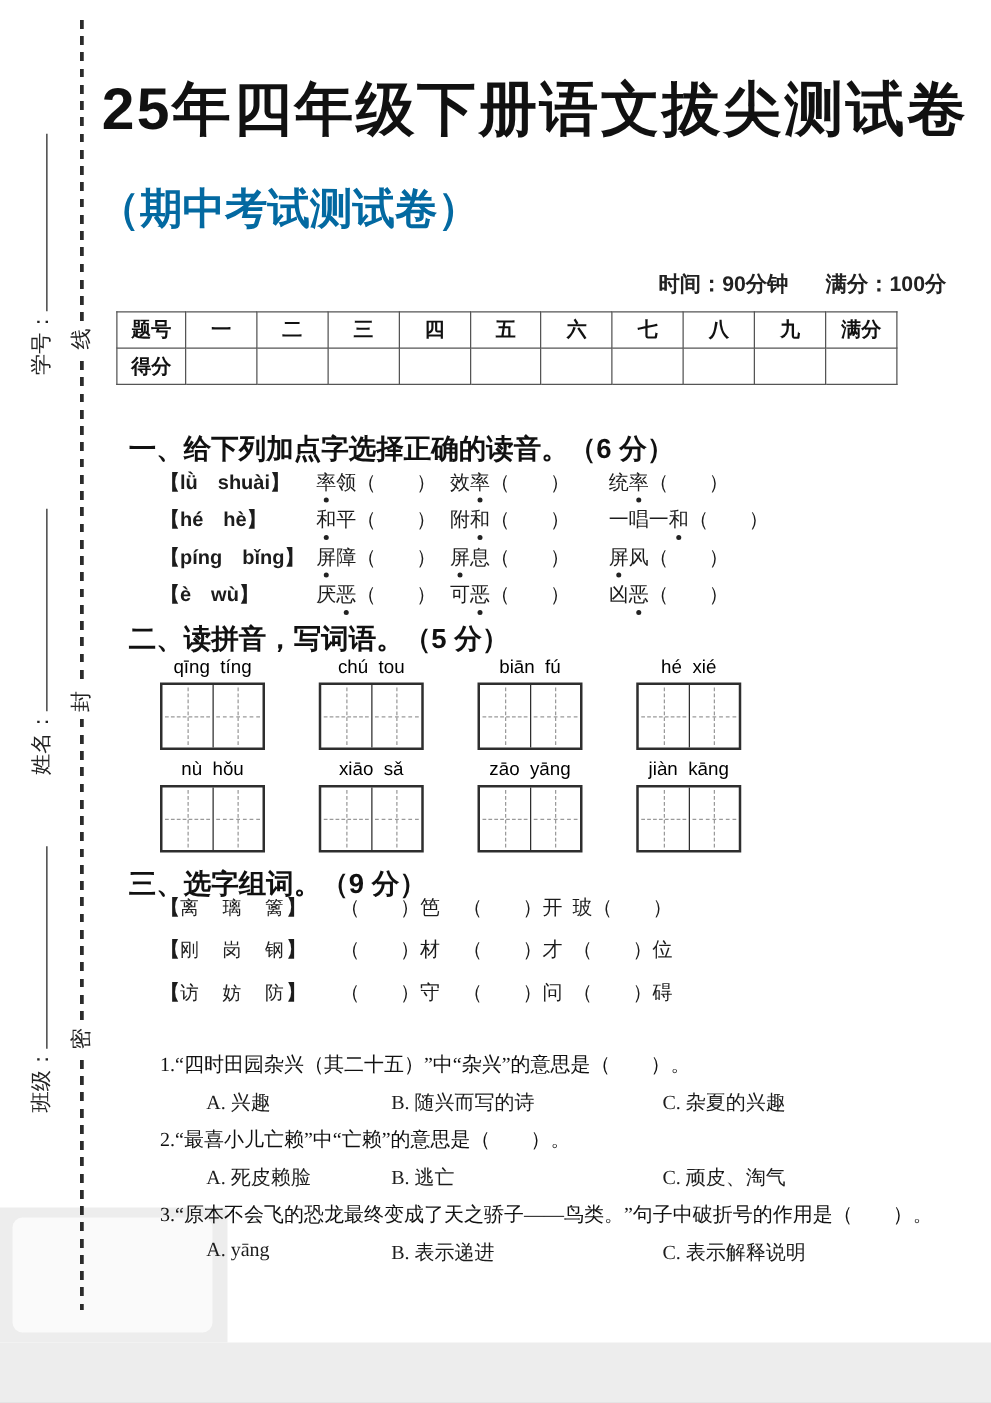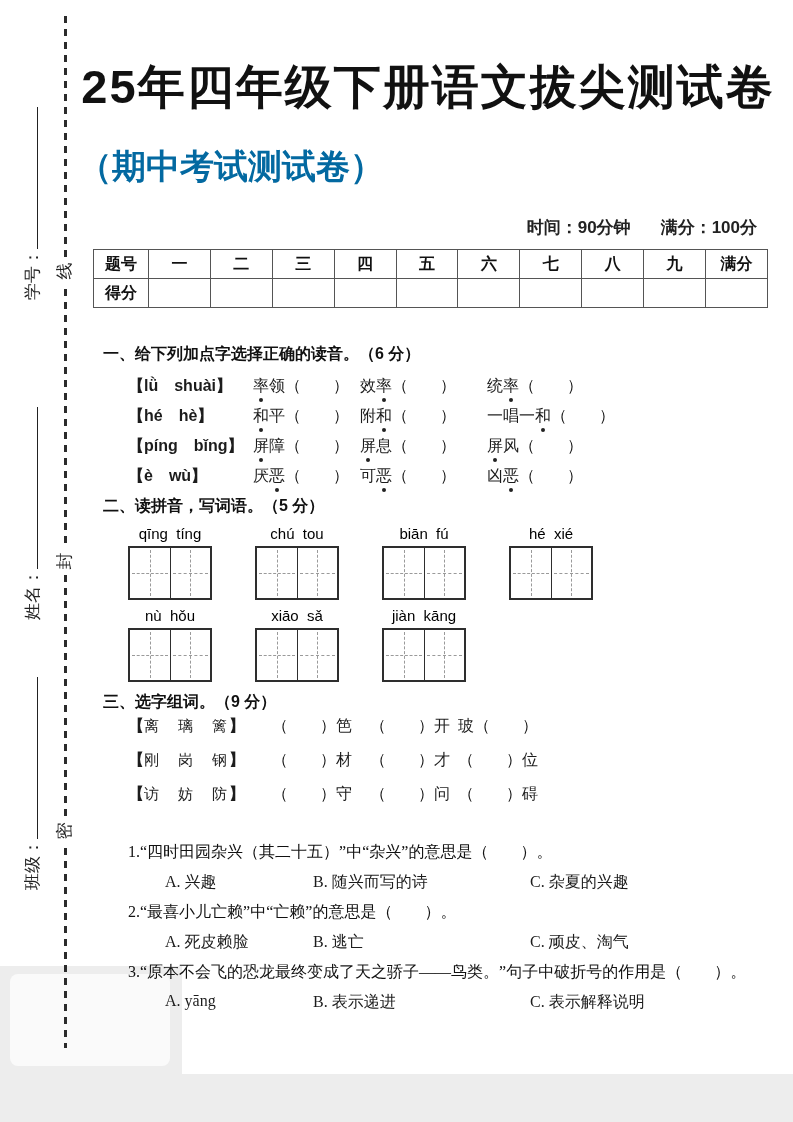--- a/index.html
+++ b/index.html
@@ -33,29 +33,29 @@
 
   
   .title { position:absolute; top:56px; left:78px; width:700px; text-align:center;
     font-size:47px; font-weight:900; letter-spacing:2px; color:#111; }
   .subtitle { position:absolute; top:144px; left:78px; width:700px; 
     font-size:34px; font-weight:900; color:#0369a1; }
   .meta { position:absolute; top:216px; right:36px; font-size:17px; font-weight:700;
     color:#222; display:flex; gap:30px; }
 
   
-  table.score { position:absolute; left:93px; top:249px; width:675px;
+  table.score { position:absolute; left:93px; top:249px; width:625px;
     border-collapse:collapse; table-layout:fixed; }
   table.score td { border:1.2px solid #555; height:29px; text-align:center;
     font-size:16px; font-weight:700; color:#111; }
   table.score { border:1.5px solid #333; }
   td.c-first { width:55px; }
 
   
-  .sec-head { position:absolute; left:103px; font-size:16px; font-weight:700; color:#111; }
+  .sec-head { position:absolute; left:103px; font-size:22px; font-weight:700; color:#111; }
   .h1 { top:344px; } .h2 { top:496px; } .h3 { top:692px; } .h4 { top:816px; }
 
   
   .s1-rows { position:absolute; left:128px; top:376px; width:640px; }
   .s1-row { position:relative; height:30px; }
   .s1-bracket { position:absolute; left:0; top:0; font-weight:700; font-size:16px; white-space:pre; }
   .s1-word { position:absolute; top:0; font-size:16px; white-space:pre; }
   .s1-w0 { left:125px; } .s1-w1 { left:232px; } .s1-w2 { left:359px; }
   .dot-char { position:relative; display:inline-block; }
   .dot-char::after { content:""; position:absolute; left:50%; margin-left:-2px; bottom:-5px;
@@ -223,20 +223,27 @@
         </div>
       </div>
       <div class="pz-group">
         <div class="pz-label sans">xiāo  sǎ</div>
         <div class="pz-box">
           <div class="pz-cell"></div>
           <div class="pz-cell"></div>
         </div>
       </div>
       <div class="pz-group">
+        <div class="pz-label sans">zāo  yāng</div>
+        <div class="pz-box">
+          <div class="pz-cell"></div>
+          <div class="pz-cell"></div>
+        </div>
+      </div>
+      <div class="pz-group">
         <div class="pz-label sans">jiàn  kāng</div>
         <div class="pz-box">
           <div class="pz-cell"></div>
           <div class="pz-cell"></div>
         </div>
       </div>
     </div>
 
   <div class="sec-head h3 sans">三、选字组词。（9 分）</div>
   <div class="s3-rows" id="s3-rows">

